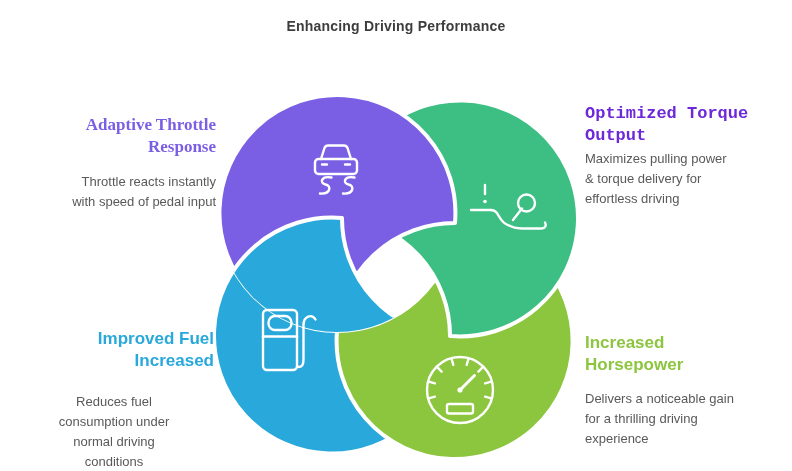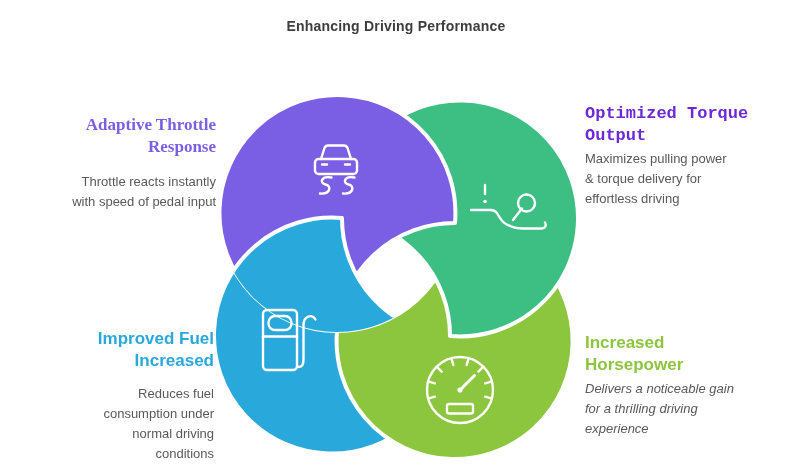--- a/index.html
+++ b/index.html
@@ -9,22 +9,22 @@
   }
   #page-title{
     position:absolute;left:0;right:0;top:18px;text-align:center;
     font-size:14px;font-weight:bold;letter-spacing:.2px;
   }
   .seg{position:absolute;}
   .seg-heading{font-size:17px;font-weight:bold;line-height:22px;white-space:pre-line;}
   .seg-body{font-size:13px;line-height:20px;white-space:pre-line;}
   .mt-14{margin-top:14px;}
   .mt-17{margin-top:2px;}
-  .mt-12{margin-top:12px;}
-  .mt-19{margin-top:3px;font-style:italic;}
+  .mt-12{margin-top:20px;text-align:center;}
+  .mt-19{margin-top:13px;}
   #seg-0{top:114px;right:576px;width:200px;text-align:right;}
   #seg-1{left:585px;top:103px;width:190px;text-align:left;}
   #seg-2{top:328px;right:578px;width:200px;text-align:right;}
   #seg-3{left:585px;top:332px;width:190px;text-align:left;}
   #loop-svg{position:absolute;left:0;top:0;}
   .icon{stroke:#ffffff;stroke-width:2.4;fill:none;stroke-linecap:round;stroke-linejoin:round;}
 </style>
 </head>
 <body>
 

